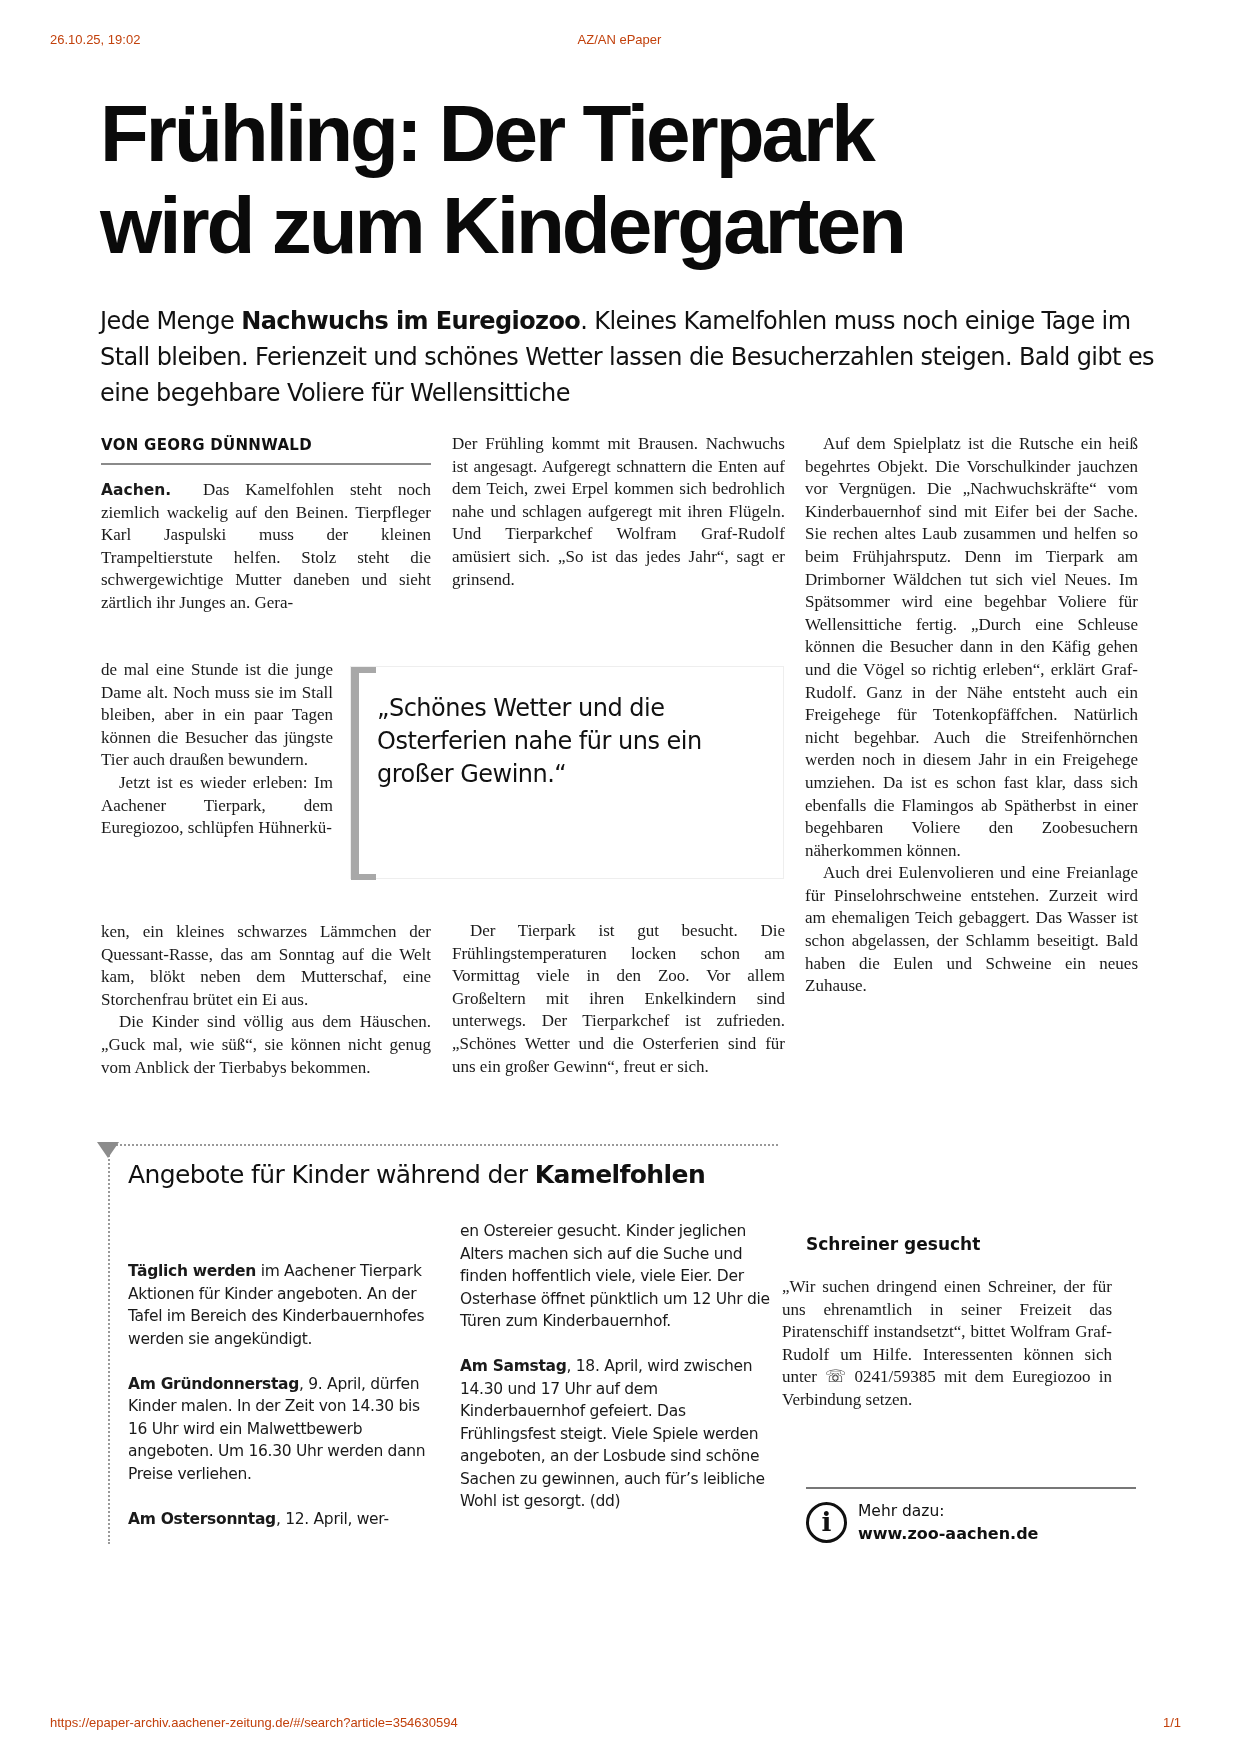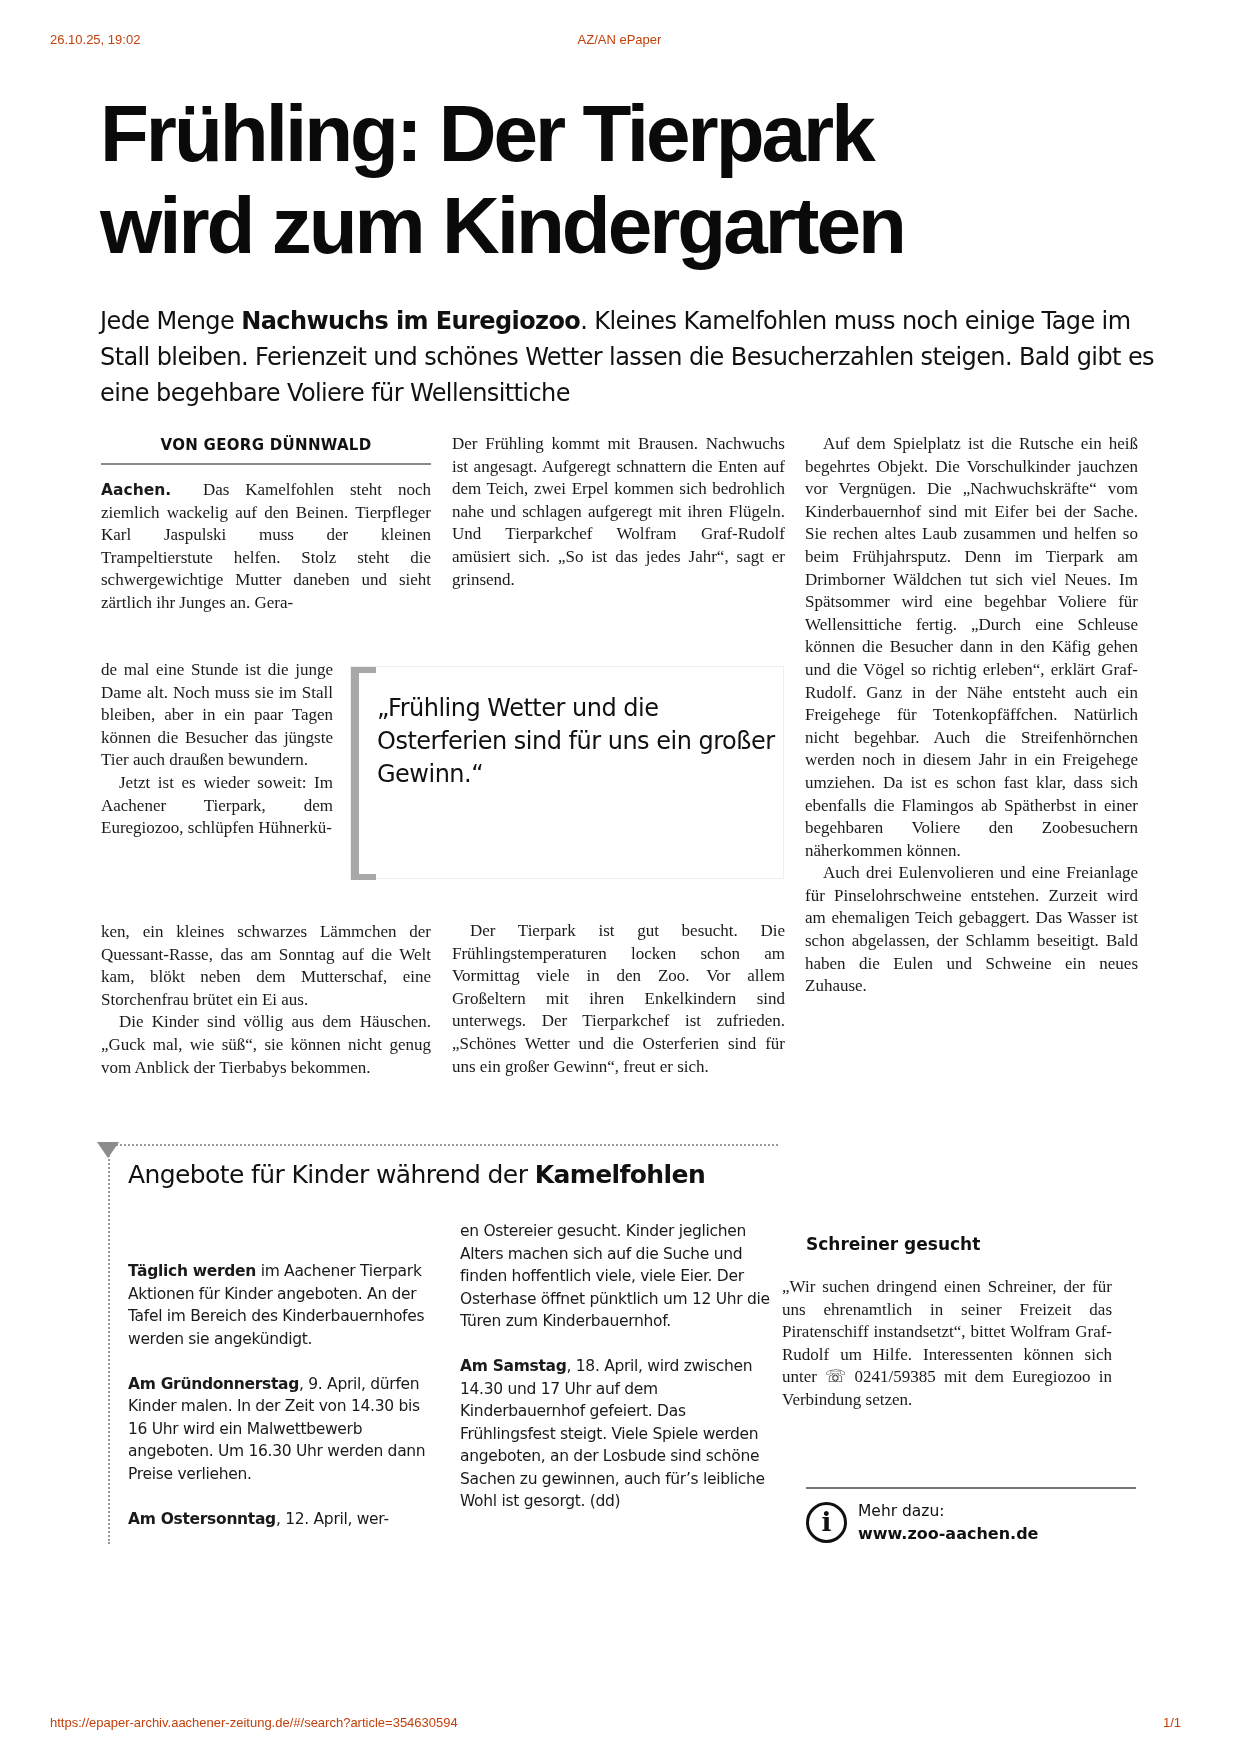--- a/index.html
+++ b/index.html
@@ -26,21 +26,21 @@
   }
   #deck b { font-weight: bold; }
 
   .col { position: absolute; font-size: 17px; line-height: 22.6px; text-align: justify; color: #1a1a1a; }
   .col p { margin: 0; }
   .indent { text-indent: 18px; }
 
   #byline {
     position: absolute; left: 101px; top: 436px; width: 330px;
     font-family: "DejaVu Sans", sans-serif; font-weight: bold; font-size: 15px; letter-spacing: 0.3px;
-    padding-bottom: 9px; border-bottom: 2px solid #8a8a8a; text-align: center;
+    padding-bottom: 9px; border-bottom: 2px solid #8a8a8a;
   }
 
   #col1a { left: 101px; top: 479px; width: 330px; }
   #col1b { left: 101px; top: 659px; width: 232px; }
   #col1c { left: 101px; top: 921px; width: 330px; }
   .dateline { font-family: "DejaVu Sans", sans-serif; font-weight: bold; font-size: 15.5px; }
 
   #col2a { left: 452px; top: 433px; width: 333px; }
   #col2b { left: 452px; top: 920px; width: 333px; }
 
@@ -114,34 +114,34 @@
   <span>Jede Menge </span><b>Nachwuchs im Euregiozoo</b><span>. Kleines Kamelfohlen muss noch einige Tage im Stall bleiben. Ferienzeit und schönes Wetter lassen die Besucherzahlen steigen. Bald gibt es eine begehbare Voliere für Wellensittiche</span>
 </div>
 
 <div id="byline">VON GEORG DÜNNWALD</div>
 
 <div class="col" id="col1a">
   <p><span class="dateline">Aachen.</span>&nbsp; <span>Das Kamelfohlen steht noch ziemlich wackelig auf den Beinen. Tierpfleger Karl Jaspulski muss der kleinen Trampeltierstute helfen. Stolz steht die schwergewichtige Mutter daneben und sieht zärtlich ihr Junges an. Gera-</span></p>
 </div>
 <div class="col" id="col1b">
   <p>de mal eine Stunde ist die junge Dame alt. Noch muss sie im Stall bleiben, aber in ein paar Tagen können die Besucher das jüngste Tier auch draußen bewundern.</p>
-  <p class="indent">Jetzt ist es wieder soweit: Im Aachener Tierpark, dem Euregiozoo, schlüpfen Hühnerkü-</p>
+  <p class="indent">Jetzt ist es wieder erleben: Im Aachener Tierpark, dem Euregiozoo, schlüpfen Hühnerkü-</p>
 </div>
 <div class="col" id="col1c">
   <p>ken, ein kleines schwarzes Lämmchen der Quessant-Rasse, das am Sonntag auf die Welt kam, blökt neben dem Mutterschaf, eine Storchenfrau brütet ein Ei aus.</p>
   <p class="indent">Die Kinder sind völlig aus dem Häuschen. „Guck mal, wie süß“, sie können nicht genug vom Anblick der Tierbabys bekommen.</p>
 </div>
 
 <div class="col" id="col2a">
   <p>Der Frühling kommt mit Brausen. Nachwuchs ist angesagt. Aufgeregt schnattern die Enten auf dem Teich, zwei Erpel kommen sich bedrohlich nahe und schlagen aufgeregt mit ihren Flügeln. Und Tierparkchef Wolfram Graf-Rudolf amüsiert sich. „So ist das jedes Jahr“, sagt er grinsend.</p>
 </div>
 
 <div id="pullquote">
   <div id="pq-bracket"></div>
-  <div id="pq-text">„Frühling Wetter und die Osterferien sind für uns ein großer Gewinn.“</div>
+  <div id="pq-text">„Schönes Wetter und die Osterferien nahe für uns ein großer Gewinn.“</div>
 </div>
 
 <div class="col" id="col2b">
   <p class="indent">Der Tierpark ist gut besucht. Die Frühlingstemperaturen locken schon am Vormittag viele in den Zoo. Vor allem Großeltern mit ihren Enkelkindern sind unterwegs. Der Tierparkchef ist zufrieden. „Schönes Wetter und die Osterferien sind für uns ein großer Gewinn“, freut er sich.</p>
 </div>
 
 <div class="col" id="col3a">
   <p class="indent">Auf dem Spielplatz ist die Rutsche ein heiß begehrtes Objekt. Die Vorschulkinder jauchzen vor Vergnügen. Die „Nachwuchskräfte“ vom Kinderbauernhof sind mit Eifer bei der Sache. Sie rechen altes Laub zusammen und helfen so beim Frühjahrsputz. Denn im Tierpark am Drimborner Wäldchen tut sich viel Neues. Im Spätsommer wird eine begehbar Voliere für Wellensittiche fertig. „Durch eine Schleuse können die Besucher dann in den Käfig gehen und die Vögel so richtig erleben“, erklärt Graf-Rudolf. Ganz in der Nähe entsteht auch ein Freigehege für Totenkopfäffchen. Natürlich nicht begehbar. Auch die Streifenhörnchen werden noch in diesem Jahr in ein Freigehege umziehen. Da ist es schon fast klar, dass sich ebenfalls die Flamingos ab Spätherbst in einer begehbaren Voliere den Zoobesuchern näherkommen können.</p>
   <p class="indent">Auch drei Eulenvolieren und eine Freianlage für Pinselohrschweine entstehen. Zurzeit wird am ehemaligen Teich gebaggert. Das Wasser ist schon abgelassen, der Schlamm beseitigt. Bald haben die Eulen und Schweine ein neues Zuhause.</p>
 </div>

